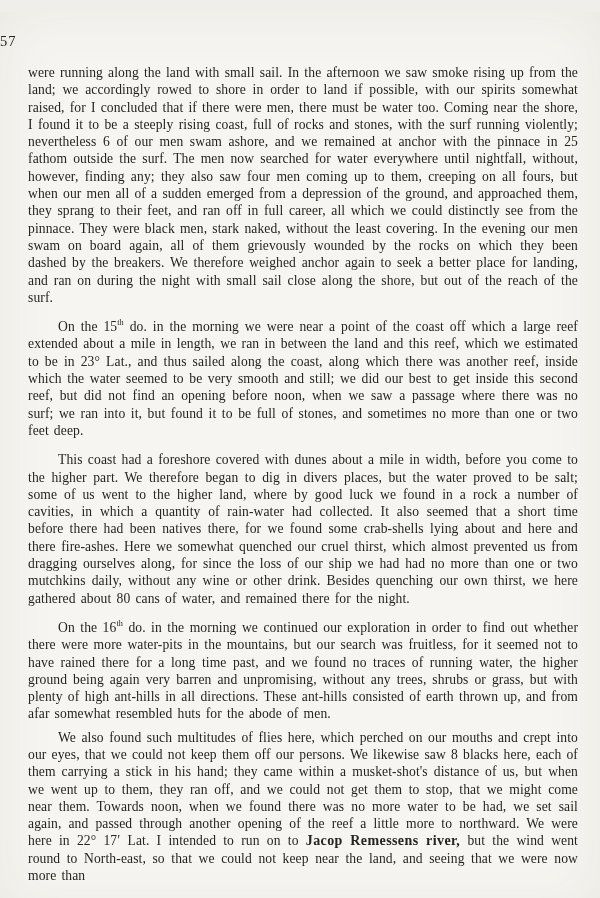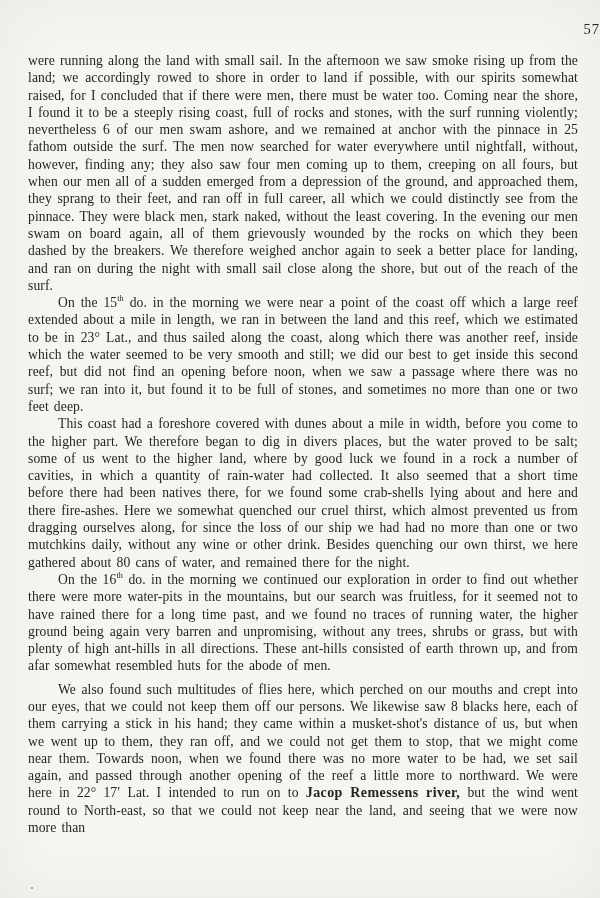--- a/index.html
+++ b/index.html
@@ -16,40 +16,42 @@
   .page {
     position: relative;
     width: 600px;
     height: 898px;
     background: #f6f5f1;
     box-shadow: inset 0 0 60px rgba(90,85,70,0.08);
     color: #26241f;
   }
   .page-number {
     padding-top: 21px;
-    text-align: right;
+    text-align: left;
     font-size: 14.5px;
     letter-spacing: 1px;
     color: #26241f;
+    margin-top: 12px;
   }
   .text-block {
     margin: 14px 22px 0 28px;
     width: 550px;
     font-size: 13.6px;
     line-height: 17.3px;
     text-align: justify;
     word-spacing: 1.6px;
     letter-spacing: 0.1px;
   }
   .text-block p {
     margin: 0;
     padding: 0;
   }
   .text-block p.indent {
     text-indent: 30px;
+    margin-top: 12px;
   }
   .text-block p.space-before {
     margin-top: 6px;
   }
   .text-block sup {
     font-size: 0.6em;
     line-height: 0;
     vertical-align: super;
   }
   .text-block b {

